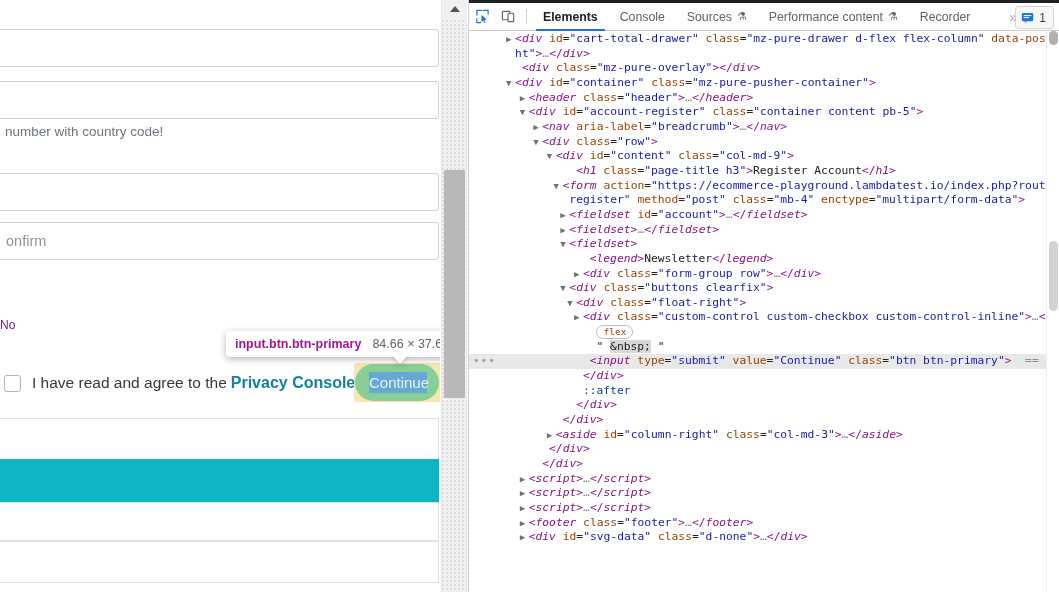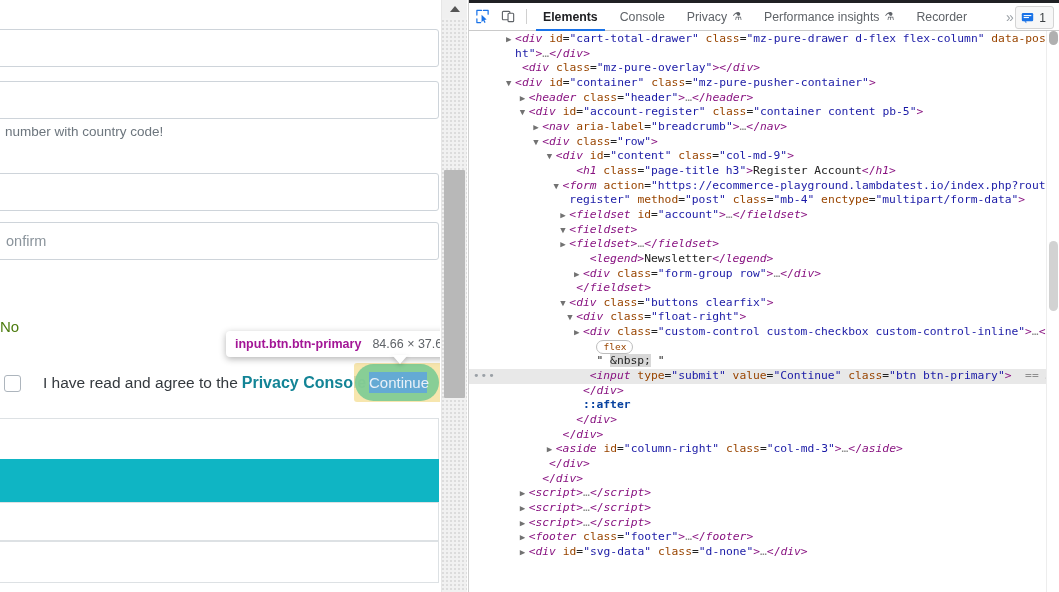--- a/index.html
+++ b/index.html
@@ -44,42 +44,42 @@
   .help-text {
     position: absolute;
     left: 5px;
     font-size: 13.5px;
     color: #6c757d;
     font-family: "Liberation Sans", sans-serif;
     white-space: nowrap;
   }
   .radio-label {
     position: absolute;
-    font-size: 15px;
-    color: #4d7c0f;
+    font-size: 12px;
+    color: #701a75;
     font-family: "Liberation Sans", sans-serif;
     white-space: nowrap;
   }
   .agree-row {
     position: absolute;
     left: 0; top: 370px;
     width: 440px; height: 26px;
     display: flex; align-items: center;
   }
   .cb-box {
     width: 17px; height: 17px;
     border: 1px solid #adb5bd;
     border-radius: 3px;
     background: #fff;
     margin-left: 4px;
     box-sizing: border-box;
     flex: none;
   }
   .agree-text {
-    margin-left: 22px;
+    margin-left: 11px;
     font-size: 15.5px;
     color: #34393e;
     white-space: nowrap;
     font-family: "Liberation Sans", sans-serif;
   }
   .privacy-link {
     color: #138496;
     font-weight: bold;
     margin-left: 4px;
   }
@@ -323,21 +323,21 @@
     font-size: 9px;
     display: inline-block;
     width: 9px;
   }
   .tag { color: #881280; font-style: italic; }
   .attr { color: #994500; }
   .val { color: #1a1aa6; }
   .txt { color: #222222; }
   .punc { color: #881280; }
   .ellip { color: #888; }
-  .pseudo { color: #0842a0; font-weight: bold; }
+  .pseudo { color: #0842a0; }
   .dollar { color: #8e8e8e; font-style: italic; }
   .badge-flex {
     display: inline-block;
     border: 1px solid #bdbdbd;
     border-radius: 8px;
     padding: 0 6px;
     font-size: 9.5px;
     color: #994500;
     background: #fff;
     line-height: 12px;
@@ -437,25 +437,25 @@
       </div>
       <div class="tb-sep"></div>
 
       <div class="dt-tab active">
         <span>Elements</span>
       </div>
       <div class="dt-tab">
         <span>Console</span>
       </div>
       <div class="dt-tab">
-        <span>Privacy</span>
+        <span>Sources</span>
         <span class="flask">⚗</span>
       </div>
       <div class="dt-tab">
-        <span>Performance insights</span>
+        <span>Performance content</span>
         <span class="flask">⚗</span>
       </div>
       <div class="dt-tab">
         <span>Recorder</span>
       </div>
       <div class="dt-overflow">»</div>
 
       <div id="issues-btn">
         <svg width="13" height="13" viewBox="0 0 16 16">
           <rect x="1" y="2.5" width="14" height="10" rx="1.5" fill="#1a73e8"></rect>
@@ -474,25 +474,24 @@
         <div class="node"><span style="padding-left: 37.12px;"><span class="tw">▼</span><span class="punc">&lt;</span><span class="tag">div</span><span class="txt"> </span><span class="attr">id</span><span class="txt">=</span><span class="val">"container"</span><span class="txt"> </span><span class="attr">class</span><span class="txt">=</span><span class="val">"mz-pure-pusher-container"</span><span class="punc">&gt;</span></span></div>
         <div class="node"><span style="padding-left: 50.68px;"><span class="tw">▶</span><span class="punc">&lt;</span><span class="tag">header</span><span class="txt"> </span><span class="attr">class</span><span class="txt">=</span><span class="val">"header"</span><span class="punc">&gt;</span><span class="ellip">…</span><span class="punc">&lt;/</span><span class="tag">header</span><span class="punc">&gt;</span></span></div>
         <div class="node"><span style="padding-left: 50.68px;"><span class="tw">▼</span><span class="punc">&lt;</span><span class="tag">div</span><span class="txt"> </span><span class="attr">id</span><span class="txt">=</span><span class="val">"account-register"</span><span class="txt"> </span><span class="attr">class</span><span class="txt">=</span><span class="val">"container content pb-5"</span><span class="punc">&gt;</span></span></div>
         <div class="node"><span style="padding-left: 64.24px;"><span class="tw">▶</span><span class="punc">&lt;</span><span class="tag">nav</span><span class="txt"> </span><span class="attr">aria-label</span><span class="txt">=</span><span class="val">"breadcrumb"</span><span class="punc">&gt;</span><span class="ellip">…</span><span class="punc">&lt;/</span><span class="tag">nav</span><span class="punc">&gt;</span></span></div>
         <div class="node"><span style="padding-left: 64.24px;"><span class="tw">▼</span><span class="punc">&lt;</span><span class="tag">div</span><span class="txt"> </span><span class="attr">class</span><span class="txt">=</span><span class="val">"row"</span><span class="punc">&gt;</span></span></div>
         <div class="node"><span style="padding-left: 77.8px;"><span class="tw">▼</span><span class="punc">&lt;</span><span class="tag">div</span><span class="txt"> </span><span class="attr">id</span><span class="txt">=</span><span class="val">"content"</span><span class="txt"> </span><span class="attr">class</span><span class="txt">=</span><span class="val">"col-md-9"</span><span class="punc">&gt;</span></span></div>
         <div class="node"><span style="padding-left: 98.14px;"><span class="tw">&nbsp;</span><span class="punc">&lt;</span><span class="tag">h1</span><span class="txt"> </span><span class="attr">class</span><span class="txt">=</span><span class="val">"page-title h3"</span><span class="punc">&gt;</span><span class="txt">Register Account</span><span class="punc">&lt;/</span><span class="tag">h1</span><span class="punc">&gt;</span></span></div>
         <div class="node"><span style="padding-left: 84.58px;"><span class="tw">▼</span><span class="punc">&lt;</span><span class="tag">form</span><span class="txt"> </span><span class="attr">action</span><span class="txt">=</span><span class="val">"https://ecommerce-playground.lambdatest.io/index.php?route=account/</span></span></div>
         <div class="node"><span style="padding-left: 91.36px;"><span class="tw">&nbsp;</span><span class="val">register"</span><span class="txt"> </span><span class="attr">method</span><span class="txt">=</span><span class="val">"post"</span><span class="txt"> </span><span class="attr">class</span><span class="txt">=</span><span class="val">"mb-4"</span><span class="txt"> </span><span class="attr">enctype</span><span class="txt">=</span><span class="val">"multipart/form-data"</span><span class="punc">&gt;</span></span></div>
         <div class="node"><span style="padding-left: 91.36px;"><span class="tw">▶</span><span class="punc">&lt;</span><span class="tag">fieldset</span><span class="txt"> </span><span class="attr">id</span><span class="txt">=</span><span class="val">"account"</span><span class="punc">&gt;</span><span class="ellip">…</span><span class="punc">&lt;/</span><span class="tag">fieldset</span><span class="punc">&gt;</span></span></div>
+        <div class="node"><span style="padding-left: 91.36px;"><span class="tw">▶</span><span class="punc">&lt;</span><span class="tag">fieldset</span><span class="punc">&gt;</span><span class="ellip">…</span><span class="punc">&lt;/</span><span class="tag">fieldset</span><span class="punc">&gt;</span></span></div>
         <div class="node"><span style="padding-left: 91.36px;"><span class="tw">▼</span><span class="punc">&lt;</span><span class="tag">fieldset</span><span class="punc">&gt;</span></span></div>
-        <div class="node"><span style="padding-left: 91.36px;"><span class="tw">▶</span><span class="punc">&lt;</span><span class="tag">fieldset</span><span class="punc">&gt;</span><span class="ellip">…</span><span class="punc">&lt;/</span><span class="tag">fieldset</span><span class="punc">&gt;</span></span></div>
         <div class="node"><span style="padding-left: 111.7px;"><span class="tw">&nbsp;</span><span class="punc">&lt;</span><span class="tag">legend</span><span class="punc">&gt;</span><span class="txt">Newsletter</span><span class="punc">&lt;/</span><span class="tag">legend</span><span class="punc">&gt;</span></span></div>
         <div class="node"><span style="padding-left: 104.92px;"><span class="tw">▶</span><span class="punc">&lt;</span><span class="tag">div</span><span class="txt"> </span><span class="attr">class</span><span class="txt">=</span><span class="val">"form-group row"</span><span class="punc">&gt;</span><span class="ellip">…</span><span class="punc">&lt;/</span><span class="tag">div</span><span class="punc">&gt;</span></span></div>
-        <div class="node"><span style="padding-left: 98.14px;"><span class="tw">&nbsp;</span><span class="punc">&lt;/</span><span class="tag">fieldset</span><span class="punc">&gt;</span></span></div>
         <div class="node"><span style="padding-left: 91.36px;"><span class="tw">▼</span><span class="punc">&lt;</span><span class="tag">div</span><span class="txt"> </span><span class="attr">class</span><span class="txt">=</span><span class="val">"buttons clearfix"</span><span class="punc">&gt;</span></span></div>
         <div class="node"><span style="padding-left: 98.14px;"><span class="tw">▼</span><span class="punc">&lt;</span><span class="tag">div</span><span class="txt"> </span><span class="attr">class</span><span class="txt">=</span><span class="val">"float-right"</span><span class="punc">&gt;</span></span></div>
         <div class="node"><span style="padding-left: 104.92px;"><span class="tw">▶</span><span class="punc">&lt;</span><span class="tag">div</span><span class="txt"> </span><span class="attr">class</span><span class="txt">=</span><span class="val">"custom-control custom-checkbox custom-control-inline"</span><span class="punc">&gt;</span><span class="ellip">…</span><span class="punc">&lt;/</span></span></div>
         <div class="node"><span style="padding-left: 118.48px;"><span class="tw">&nbsp;</span><span class="badge-flex">flex</span></span></div>
         <div class="node"><span style="padding-left: 118.48px;"><span class="tw">&nbsp;</span><span class="ws-q">" </span><span class="nbsp-hl">&amp;nbsp;</span><span class="ws-q"> "</span></span></div>
         <div class="node selected"><span class="dots">•••</span><span style="padding-left: 111.7px;"><span class="tw">&nbsp;</span><span class="punc">&lt;</span><span class="tag">input</span><span class="txt"> </span><span class="attr">type</span><span class="txt">=</span><span class="val">"submit"</span><span class="txt"> </span><span class="attr">value</span><span class="txt">=</span><span class="val">"Continue"</span><span class="txt"> </span><span class="attr">class</span><span class="txt">=</span><span class="val">"btn btn-primary"</span><span class="punc">&gt;</span><span class="dollar">  == $0</span></span></div>
         <div class="node"><span style="padding-left: 104.92px;"><span class="tw">&nbsp;</span><span class="punc">&lt;/</span><span class="tag">div</span><span class="punc">&gt;</span></span></div>
         <div class="node"><span style="padding-left: 104.92px;"><span class="tw">&nbsp;</span><span class="pseudo">::after</span></span></div>
         <div class="node"><span style="padding-left: 98.14px;"><span class="tw">&nbsp;</span><span class="punc">&lt;/</span><span class="tag">div</span><span class="punc">&gt;</span></span></div>
         <div class="node"><span style="padding-left: 84.58px;"><span class="tw">&nbsp;</span><span class="punc">&lt;/</span><span class="tag">div</span><span class="punc">&gt;</span></span></div>

